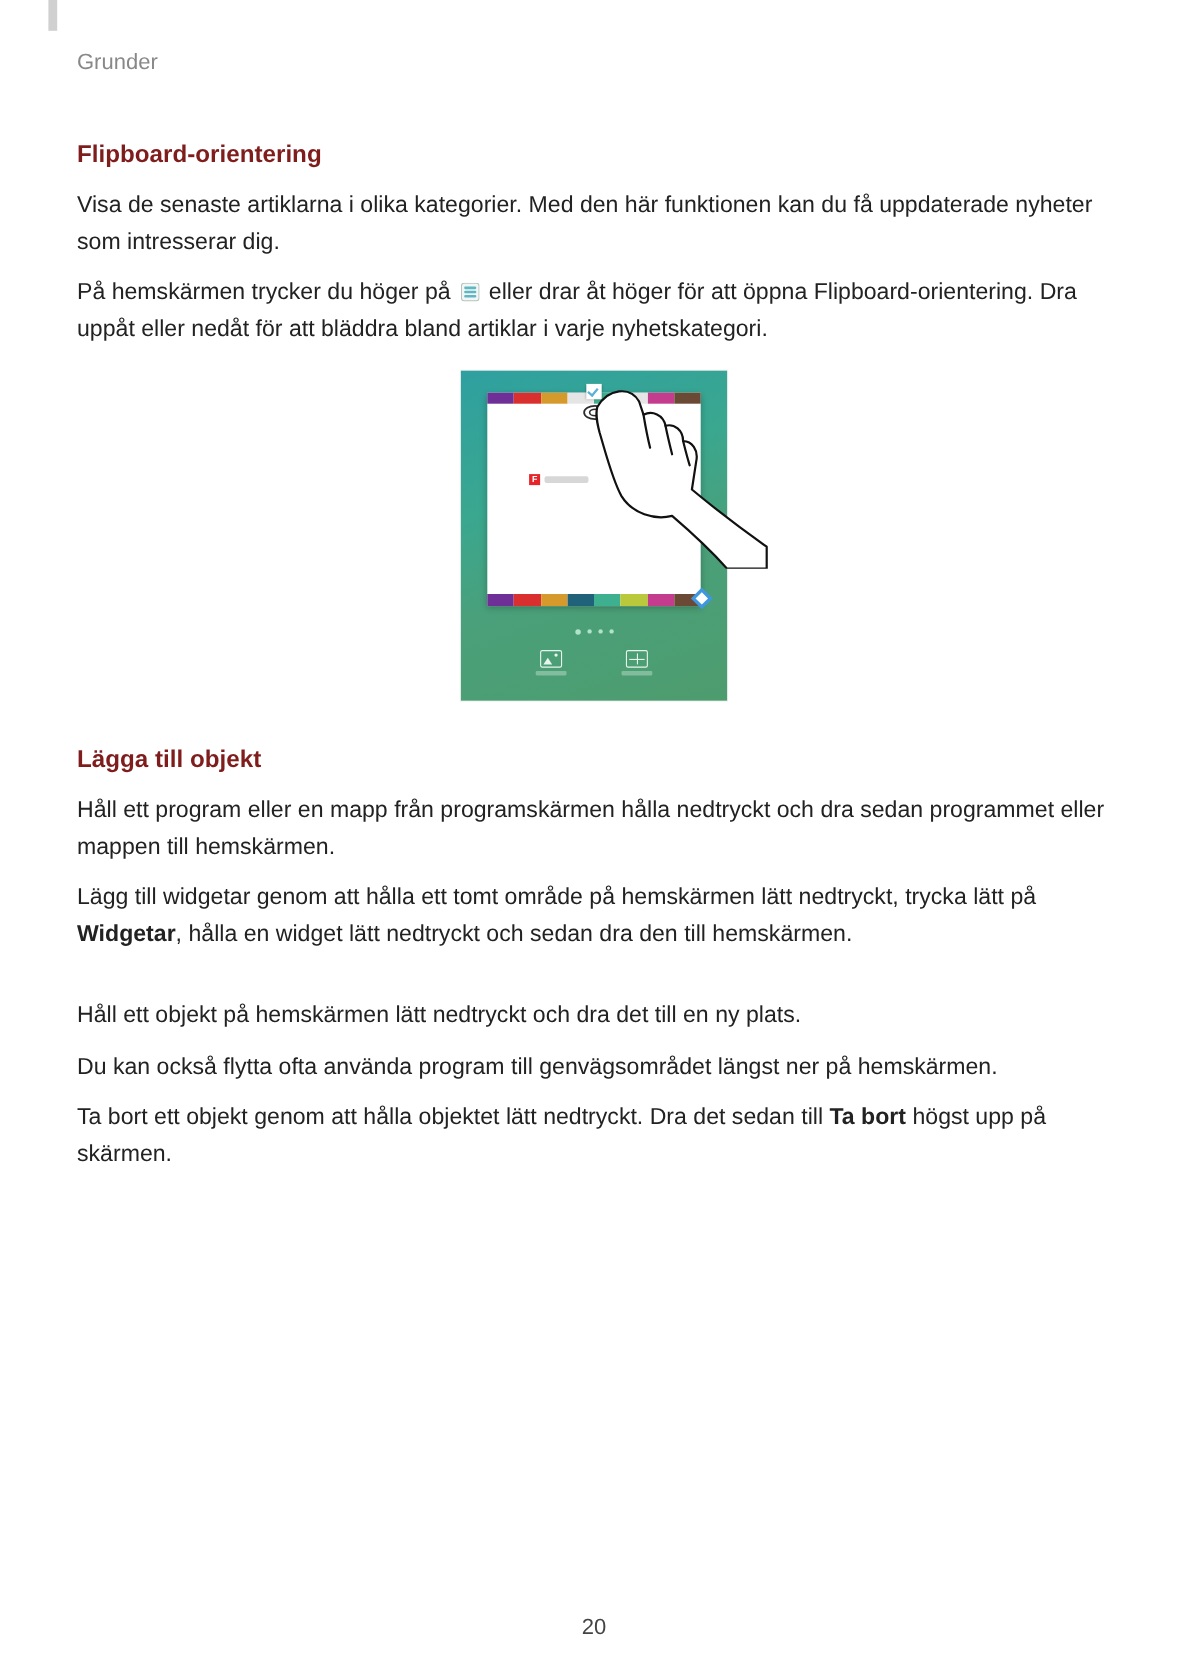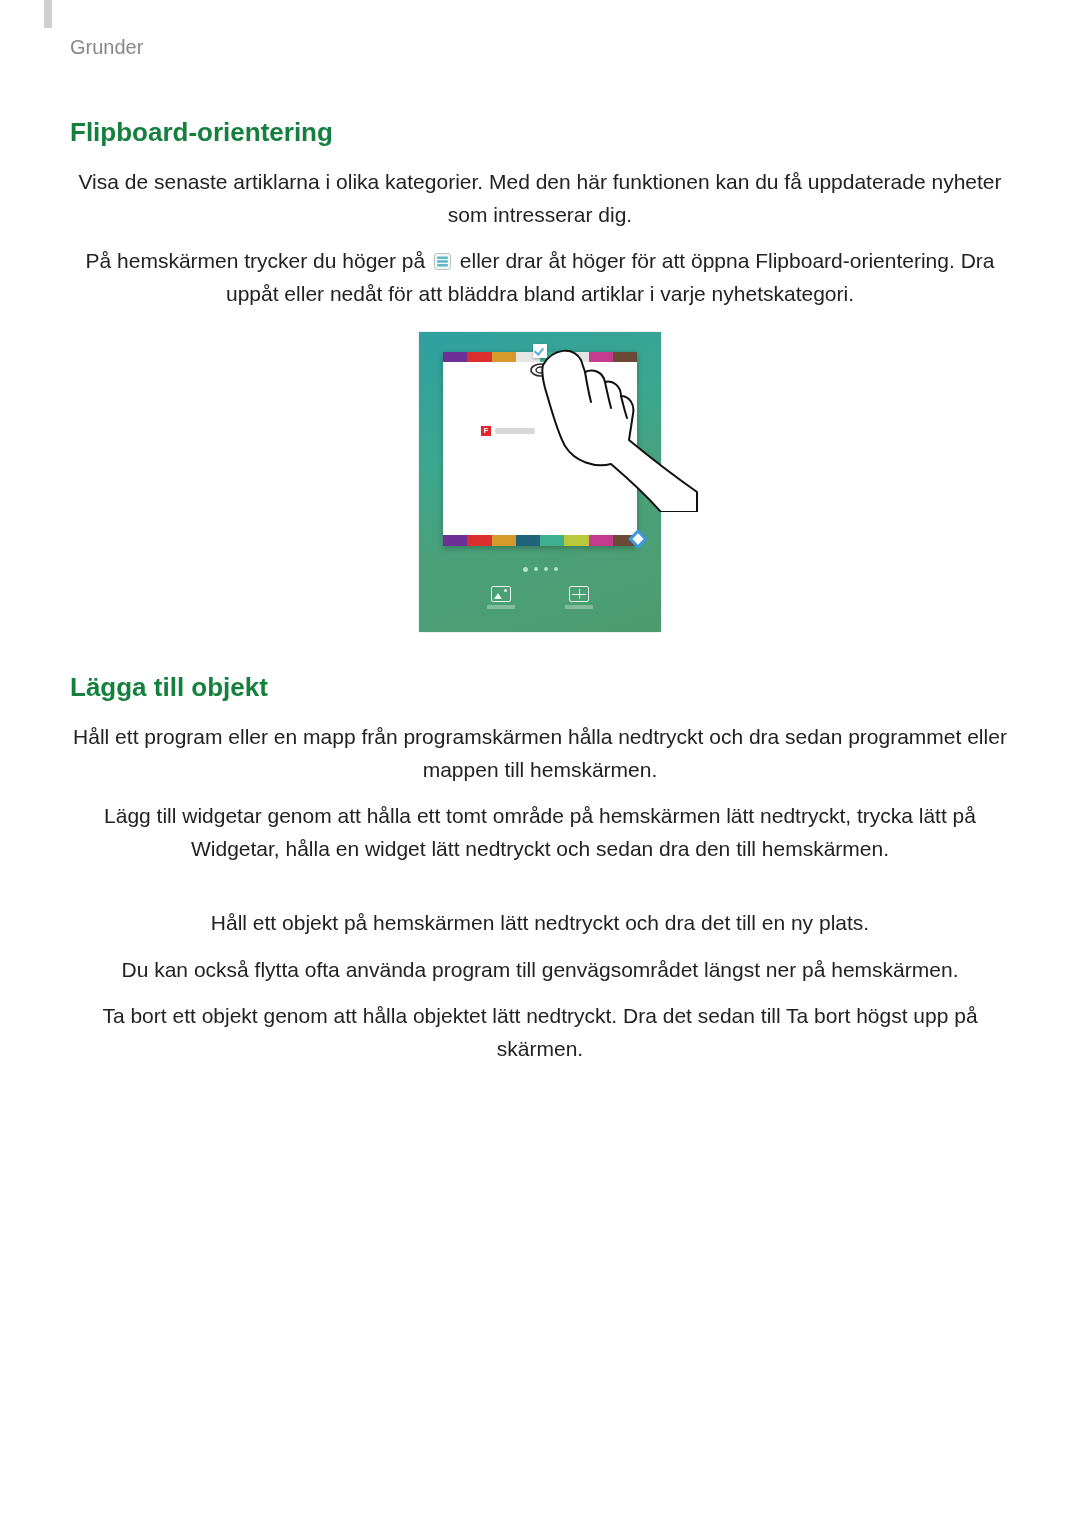--- a/index.html
+++ b/index.html
@@ -8,58 +8,57 @@
     width: 1080px;
     background: #ffffff;
     font-family: "Segoe UI", "Myriad Pro", Arial, sans-serif;
     color: #222;
   }
   .page {
     position: relative;
     width: 1080px;
     min-height: 1527px;
     box-sizing: border-box;
-    padding: 36px 70px 60px 70px;
+    padding: 46px 70px 60px 70px;
   }
   .header-stub {
     position: absolute;
     left: 44px;
     top: 0;
     width: 8px;
     height: 28px;
     background: #d0d0d0;
   }
   .header-label {
     font-size: 20px;
     color: #888;
     margin-bottom: 58px;
     margin-left: 0;
   }
   h2.section {
-    font-size: 26px;
+    font-size: 22px;
     font-weight: 700;
-    color: #15803d;
+    color: #7f1d1d;
     margin: 0 0 18px 0;
   }
   p.body {
     font-size: 21px;
     line-height: 1.55;
     color: #222;
     margin: 0 0 14px 0;
-    text-align: center;
   }
   .inline-icon {
     display: inline-block;
     width: 17px;
     height: 17px;
     vertical-align: -2px;
     margin: 0 3px;
   }
   .inline-icon svg { display: block; }
-  .bold { font-weight: 400; }
+  .bold { font-weight: 700; }
   .figure-wrap {
     margin: 22px 0 40px 0;
     display: flex;
     justify-content: center;
   }
   .figure {
     position: relative;
     width: 242px;
     height: 300px;
     background: linear-gradient(160deg, #2fa0a0 0%, #3aa78f 35%, #4aa07a 60%, #4d9c6e 100%);
@@ -301,13 +300,14 @@
   </p>
 
   <div class="section-gap"></div>
 
   <p class="body">Håll ett objekt på hemskärmen lätt nedtryckt och dra det till en ny plats.</p>
   <p class="body">Du kan också flytta ofta använda program till genvägsområdet längst ner på hemskärmen.</p>
   <p class="body">
     <span>Ta bort ett objekt genom att hålla objektet lätt nedtryckt. Dra det sedan till </span><span class="bold">Ta bort</span><span> högst upp på skärmen.</span>
   </p>
 
+  <div class="pagenum">20</div>
 </div>
 
 </body></html>

